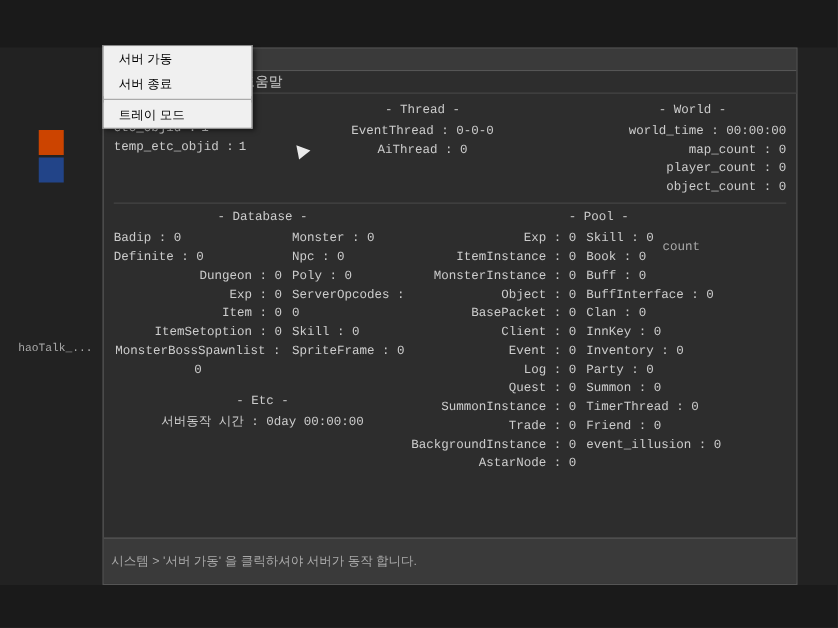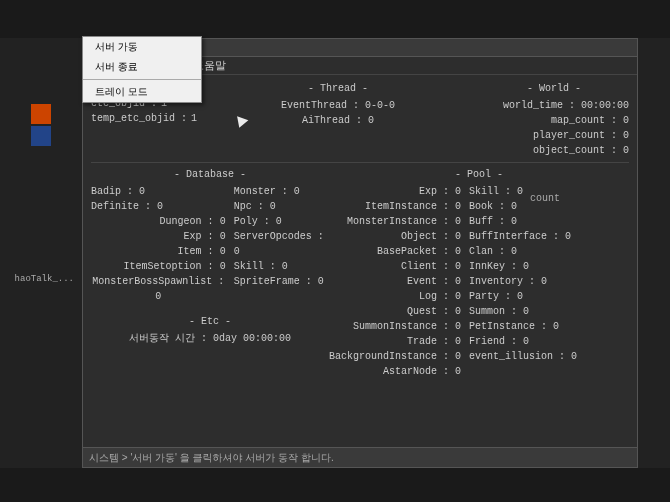--- a/index.html
+++ b/index.html
@@ -360,31 +360,31 @@
           <div>
             <div><span>Skill : </span><span>0</span></div>
             <div><span>Book : </span><span>0</span></div>
             <div><span>Buff : </span><span>0</span></div>
             <div><span>BuffInterface : </span><span>0</span></div>
             <div><span>Clan : </span><span>0</span></div>
             <div><span>InnKey : </span><span>0</span></div>
             <div><span>Inventory : </span><span>0</span></div>
             <div><span>Party : </span><span>0</span></div>
             <div><span>Summon : </span><span>0</span></div>
-            <div><span>PetInstance : </span><span>0</span></div>
+            <div><span>TimerThread : </span><span>0</span></div>
             <div><span>Friend : </span><span>0</span></div>
             <div><span>event_illusion : </span><span>0</span></div>
           </div>
         </div>
       </div>
     </div>
 
   </div>
 
-  <div style="position:absolute; bottom:0; left:0; right:0; background:#3a3a3a; border-top:1px solid #555; height:20px; display:flex; align-items:center; padding: 0 6px;">
+  <div style="position:absolute; bottom:0; left:0; right:0; background:#3a3a3a; border-top:1px solid #555; height:37px; display:flex; align-items:center; padding: 0 6px;">
     <span class="status-text" style="font-family: Arial, sans-serif; font-size: 10px; color: #aaa;">시스템 &gt; '서버 가동' 을 클릭하셔야 서버가 동작 합니다.</span>
   </div>
 </div>
 
 <div class="dropdown-menu">
   <div class="dropdown-item">서버 가동</div>
   <div class="dropdown-item">서버 종료</div>
   <div class="dropdown-divider"></div>
   <div class="dropdown-item">트레이 모드</div>
 </div>

